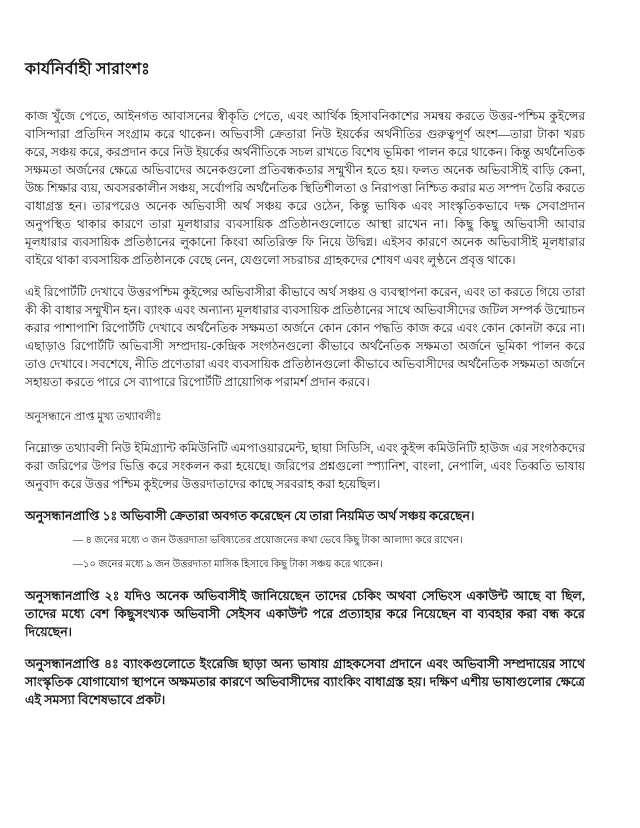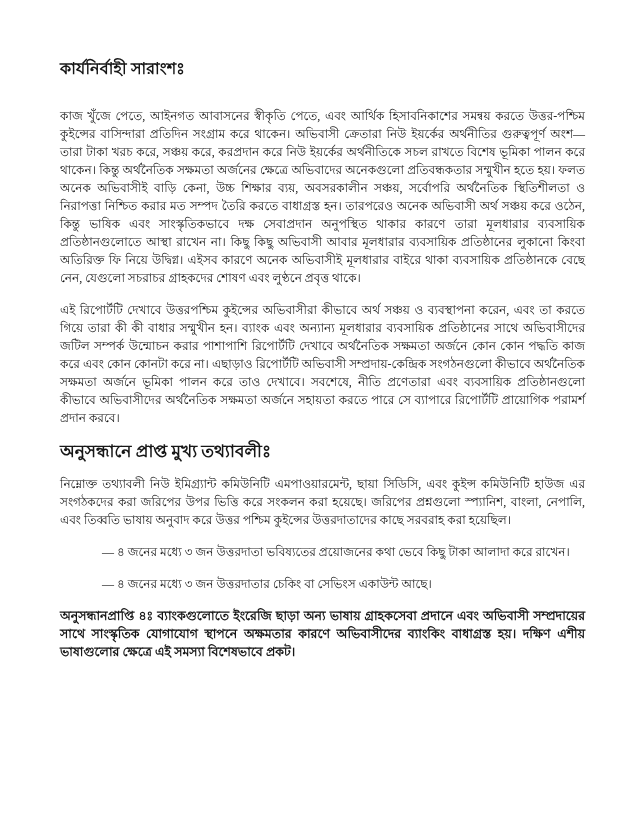--- a/index.html
+++ b/index.html
@@ -11,79 +11,81 @@
     width: 640px;
     height: 828px;
     overflow: hidden;
     color: #161616;
     font-family: "Liberation Serif", "DejaVu Serif", serif;
   }
   .page {
     box-sizing: border-box;
     width: 640px;
     height: 792px;
-    padding: 56px 55px 0 60px;
+    padding: 56px 55px 0 25px;
     background: #ffffff;
   }
   .doc-title {
     font-size: 16px;
     font-weight: 700;
     margin: 0 0 24px 0;
     letter-spacing: 0.2px;
   }
   .para {
     font-size: 12px;
     line-height: 18px;
     text-align: justify;
     margin: 0 0 14px 0;
   }
   .section-heading {
-    font-size: 17px;
+    font-size: 11px;
     line-height: 18px;
-    font-weight: 700;
+    font-weight: 400;
     margin: 16px 0 14px 0;
   }
   .finding {
     margin: 0 0 14px 0;
   }
   .finding-head {
     font-size: 12.5px;
     line-height: 18px;
     text-align: justify;
     font-weight: 700;
     margin: 0;
   }
   .bullet {
-    font-size: 12px;
+    font-size: 10px;
     line-height: 18px;
     text-align: justify;
     text-indent: 42px;
-    margin: 0;
+    margin: 6px;
   }
 </style>
 </head>
 <body>
 
 <div class="page">
 
   <h1 class="doc-title">কার্যনির্বাহী সারাংশঃ</h1>
 
   <p class="para">কাজ খুঁজে পেতে, আইনগত আবাসনের স্বীকৃতি পেতে, এবং আর্থিক হিসাবনিকাশের সমন্বয় করতে উত্তর-পশ্চিম কুইন্সের বাসিন্দারা প্রতিদিন সংগ্রাম করে থাকেন। অভিবাসী ক্রেতারা নিউ ইয়র্কের অর্থনীতির গুরুত্বপূর্ণ অংশ—তারা টাকা খরচ করে, সঞ্চয় করে, করপ্রদান করে নিউ ইয়র্কের অর্থনীতিকে সচল রাখতে বিশেষ ভূমিকা পালন করে থাকেন। কিন্তু অর্থনৈতিক সক্ষমতা অর্জনের ক্ষেত্রে অভিবাদের অনেকগুলো প্রতিবন্ধকতার সম্মুখীন হতে হয়। ফলত অনেক অভিবাসীই বাড়ি কেনা, উচ্চ শিক্ষার ব্যয়, অবসরকালীন সঞ্চয়, সর্বোপরি অর্থনৈতিক স্থিতিশীলতা ও নিরাপত্তা নিশ্চিত করার মত সম্পদ তৈরি করতে বাধাগ্রস্ত হন। তারপরেও অনেক অভিবাসী অর্থ সঞ্চয় করে ওঠেন, কিন্তু ভাষিক এবং সাংস্কৃতিকভাবে দক্ষ সেবাপ্রদান অনুপস্থিত থাকার কারণে তারা মূলধারার ব্যবসায়িক প্রতিষ্ঠানগুলোতে আস্থা রাখেন না। কিছু কিছু অভিবাসী আবার মূলধারার ব্যবসায়িক প্রতিষ্ঠানের লুকানো কিংবা অতিরিক্ত ফি নিয়ে উদ্বিগ্ন। এইসব কারণে অনেক অভিবাসীই মূলধারার বাইরে থাকা ব্যবসায়িক প্রতিষ্ঠানকে বেছে নেন, যেগুলো সচরাচর গ্রাহকদের শোষণ এবং লুণ্ঠনে প্রবৃত্ত থাকে।</p>
 
   <p class="para">এই রিপোর্টটি দেখাবে উত্তরপশ্চিম কুইন্সের অভিবাসীরা কীভাবে অর্থ সঞ্চয় ও ব্যবস্থাপনা করেন, এবং তা করতে গিয়ে তারা কী কী বাধার সম্মুখীন হন। ব্যাংক এবং অন্যান্য মূলধারার ব্যবসায়িক প্রতিষ্ঠানের সাথে অভিবাসীদের জটিল সম্পর্ক উন্মোচন করার পাশাপাশি রিপোর্টটি দেখাবে অর্থনৈতিক সক্ষমতা অর্জনে কোন কোন পদ্ধতি কাজ করে এবং কোন কোনটা করে না। এছাড়াও রিপোর্টটি অভিবাসী সম্প্রদায়-কেন্দ্রিক সংগঠনগুলো কীভাবে অর্থনৈতিক সক্ষমতা অর্জনে ভূমিকা পালন করে তাও দেখাবে। সবশেষে, নীতি প্রণেতারা এবং ব্যবসায়িক প্রতিষ্ঠানগুলো কীভাবে অভিবাসীদের অর্থনৈতিক সক্ষমতা অর্জনে সহায়তা করতে পারে সে ব্যাপারে রিপোর্টটি প্রায়োগিক পরামর্শ প্রদান করবে।</p>
 
   <h2 class="section-heading">অনুসন্ধানে প্রাপ্ত মুখ্য তথ্যাবলীঃ</h2>
 
   <p class="para">নিম্নোক্ত তথ্যাবলী নিউ ইমিগ্র্যান্ট কমিউনিটি এমপাওয়ারমেন্ট, ছায়া সিডিসি, এবং কুইন্স কমিউনিটি হাউজ এর সংগঠকদের করা জরিপের উপর ভিত্তি করে সংকলন করা হয়েছে। জরিপের প্রশ্নগুলো স্প্যানিশ, বাংলা, নেপালি, এবং তিব্বতি ভাষায় অনুবাদ করে উত্তর পশ্চিম কুইন্সের উত্তরদাতাদের কাছে সরবরাহ করা হয়েছিল।</p>
 
   <div class="finding">
+    <p class="finding-head"><span>অনুসন্ধানপ্রাপ্তি ১ঃ</span> <span>অভিবাসী ক্রেতারা অবগত করেছেন যে তারা নিয়মিত অর্থ সঞ্চয় করেছেন।</span></p>
     <p class="bullet">— ৪ জনের মধ্যে ৩ জন উত্তরদাতা ভবিষ্যতের প্রয়োজনের কথা ভেবে কিছু টাকা আলাদা করে রাখেন।</p>
+    <p class="bullet">—১০ জনের মধ্যে ৯ জন উত্তরদাতা মাসিক হিসাবে কিছু টাকা সঞ্চয় করে থাকেন।</p>
   </div>
 
   <div class="finding">
-    <p class="bullet">— ৪ জনের মধ্যে ৩ জন উত্তরদাতার চেকিং বা সেভিংস একাউন্ট আছে।</p>
+    <p class="finding-head"><span>অনুসন্ধানপ্রাপ্তি ২ঃ</span> <span>যদিও অনেক অভিবাসীই জানিয়েছেন তাদের চেকিং অথবা সেভিংস একাউন্ট আছে বা ছিল, তাদের মধ্যে বেশ কিছুসংখ্যক অভিবাসী সেইসব একাউন্ট পরে প্রত্যাহার করে নিয়েছেন বা ব্যবহার করা বন্ধ করে দিয়েছেন।</span></p>
   </div>
 
   <div class="finding">
     <p class="finding-head"><span>অনুসন্ধানপ্রাপ্তি ৪ঃ</span> <span>ব্যাংকগুলোতে ইংরেজি ছাড়া অন্য ভাষায় গ্রাহকসেবা প্রদানে এবং অভিবাসী সম্প্রদায়ের সাথে সাংস্কৃতিক যোগাযোগ স্থাপনে অক্ষমতার কারণে অভিবাসীদের ব্যাংকিং বাধাগ্রস্ত হয়। দক্ষিণ এশীয় ভাষাগুলোর ক্ষেত্রে এই সমস্যা বিশেষভাবে প্রকট।</span></p>
   </div>
 
 </div>
 
 </body></html>

